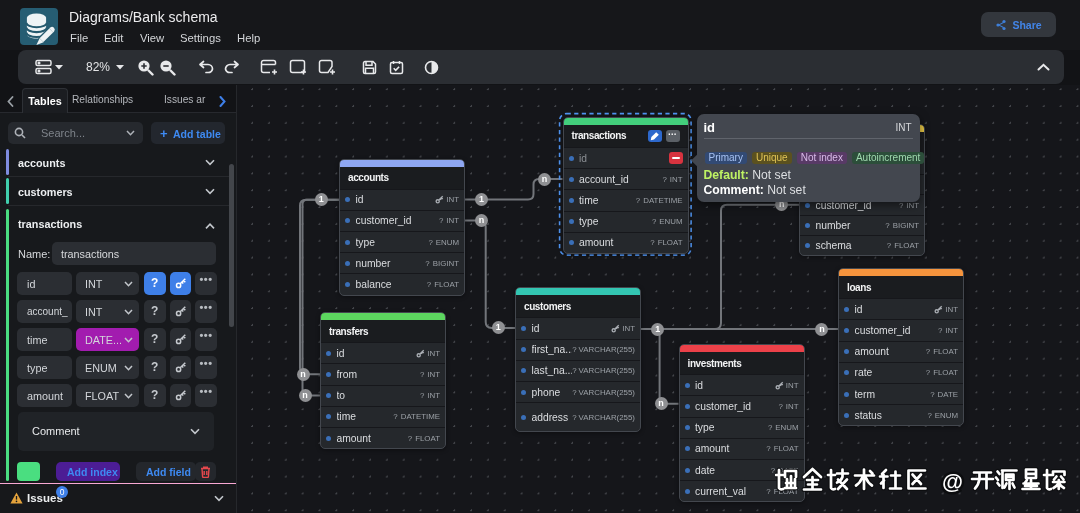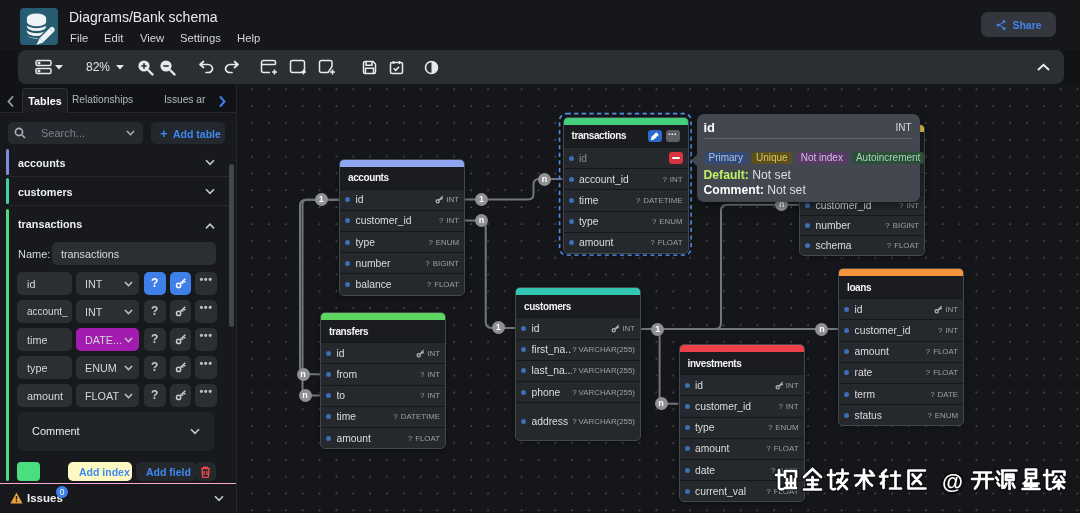--- a/index.html
+++ b/index.html
@@ -313,21 +313,21 @@
 <div class="sinput" style="left:195px;top:299px;width:21.5px;height:22.5px;background:#2b2e33">
         <span class="abs" style="left:4.5px;top:1px;font-size:11px;font-weight:bold;color:#b9bdc2;letter-spacing:0.5px">•••</span>
       </div>
 <div class="sinput" style="left:18px;top:327px;width:196px;height:39px;background:#202327">
  <span class="abs" style="left:14px;top:13px;font-size:11px;color:#e8eaec">Comment</span>
  <svg class="abs" style="left:172px;top:16px" width="10" height="7" viewBox="0 0 10 7" fill="none" stroke="#c3c7cc" stroke-width="1.6">
           <path d="M1 1.2 L5 5.4 L9 1.2"></path>
         </svg>
 </div>
 <div class="abs" style="left:17px;top:377px;width:22.5px;height:19px;background:#4ade80;border-radius:4px"></div>
-<div class="sinput" style="left:68px;top:377px;width:64px;height:19px;background:#fef9c3">
+<div class="sinput" style="left:56px;top:377px;width:64px;height:19px;background:#4c1d95">
         <span class="abs" style="left:11px;top:3.5px;font-size:10.5px;font-weight:bold;color:#3e8af2">Add index</span>
       </div>
 <div class="sinput" style="left:136px;top:377px;width:60px;height:19px;background:#24272c">
         <span class="abs" style="left:10px;top:3.5px;font-size:10.5px;font-weight:bold;color:#3e8af2">Add field</span>
       </div>
 <div class="sinput" style="left:194.5px;top:377px;width:21.5px;height:19px;background:#24272c">
  <svg class="abs" style="left:5px;top:3.5px" width="11" height="12" viewBox="0 0 11 12" fill="none" stroke="#e5484d" stroke-width="1.4">
           <path d="M1 2.5 h9 M3.7 2.5 v-1.2 h3.6 v1.2 M2 2.5 l.6 8.2 a1 1 0 0 0 1 .8 h3.8 a1 1 0 0 0 1 -.8 l.6 -8.2 M4.2 5 v4 M6.8 5 v4"></path>
         </svg>
 </div>
@@ -471,21 +471,21 @@
         <div class="trow" style="height:21.2px;">
           <span class="dot"></span>
           <span class="fname" style="">last_na...</span>
           <span class="ftype sm"><span style="margin-right:2px">?</span>VARCHAR(255)</span>
         </div>
         <div class="trow" style="height:21.2px;">
           <span class="dot"></span>
           <span class="fname" style="">phone</span>
           <span class="ftype sm"><span style="margin-right:2px">?</span>VARCHAR(255)</span>
         </div>
-        <div class="trow" style="height:38px;justify-content:center;">
+        <div class="trow" style="height:29px;justify-content:center;">
           <span class="dot"></span>
           <span class="fname" style="">address</span>
           <span class="ftype sm"><span style="margin-right:2px">?</span>VARCHAR(255)</span>
         </div>
       </div>
 <div class="tbl" style="left:441.5px;top:259px;">
         <div class="strip" style="background:#ec4149"></div>
         <div class="thead">investments</div>
         <div class="trow" style="height:21.2px;">
           <span class="dot"></span>

